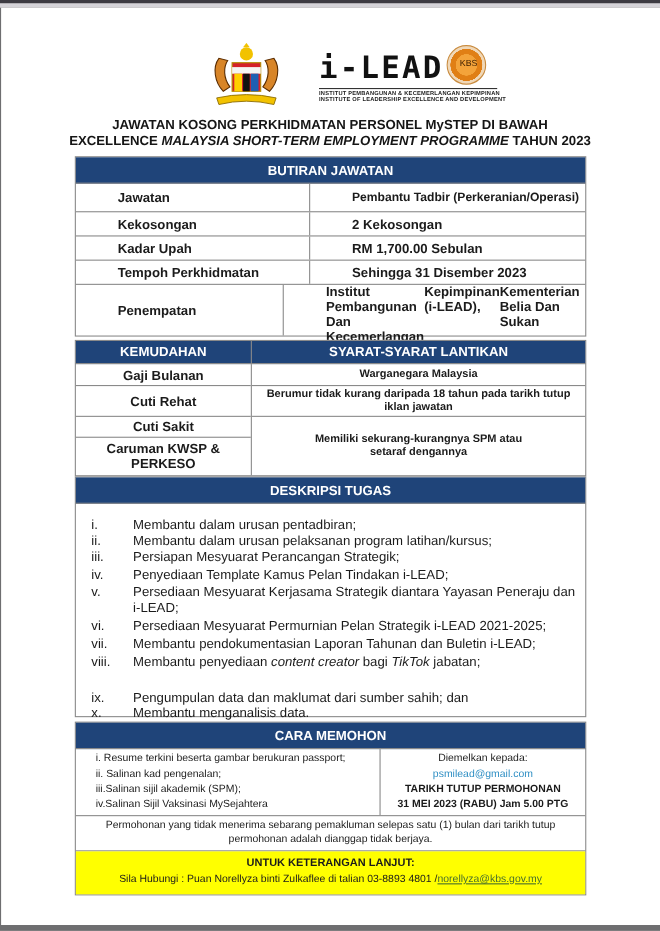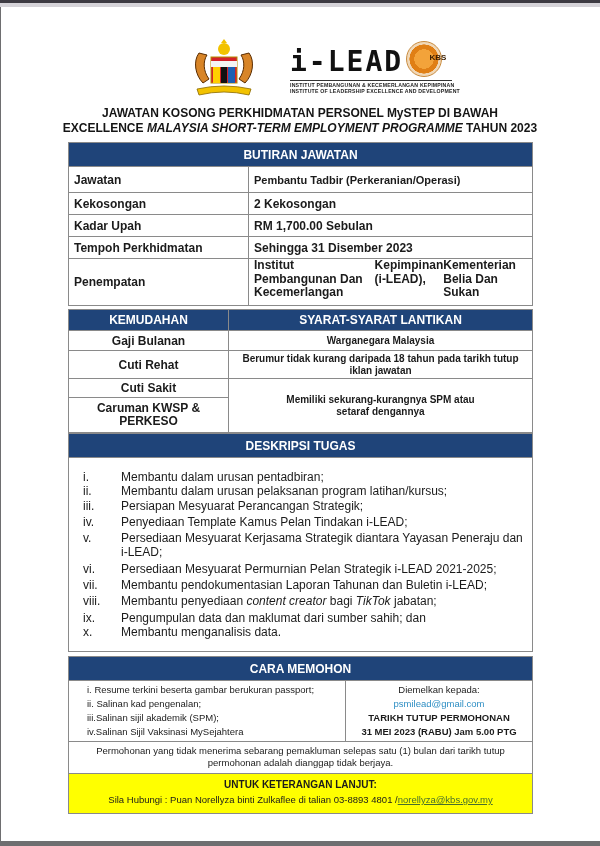--- a/index.html
+++ b/index.html
@@ -8,31 +8,31 @@
   .topbar { position: absolute; left: 0; top: 0; width: 600px; height: 3px; background: #3d3b42; }
   .topstrip { position: absolute; left: 0; top: 3px; width: 600px; height: 4px; background: #d5d3d8; }
   .page { position: absolute; left: 1px; top: 7px; width: 599px; height: 834px; background: #ffffff; }
   .bottombar { position: absolute; left: 0; top: 841px; width: 600px; height: 5px; background: #6e6e70; }
 
   .logos { position: absolute; left: 185px; top: 35px; width: 280px; height: 65px; }
   .crest { position: absolute; left: 6px; top: 4px; width: 66px; height: 58px; }
   .ilead { position: absolute; left: 105px; top: 12px; width: 160px; height: 50px; }
   .ilead-text { position: absolute; left: 0; top: 0; font-family: "DejaVu Sans Mono", monospace; font-weight: bold; font-size: 28px; letter-spacing: 2px; color: #111; line-height: 30px; }
   .kbs { position: absolute; left: 116px; top: -6px; width: 36px; height: 36px; border-radius: 50%; background: radial-gradient(circle at 50% 50%, #f3a33a 0 40%, #e07f15 41% 60%, #f0d8b8 61% 100%); border: 1px solid #c98b3e; }
-  .kbs-label { position: absolute; left: 16px; top: 11px; width: 30px; text-align: center; font-size: 8px; font-weight: bold; color: #3a1d00; }
+  .kbs-label { position: absolute; left: 4px; top: 11px; width: 30px; text-align: center; font-size: 8px; font-weight: normal; color: #3a1d00; }
   .ilead-sub { position: absolute; left: 0; top: 33px; width: 162px; font-size: 5.2px; line-height: 6.4px; font-weight: bold; letter-spacing: 0.2px; color: #222; border-top: 1px solid #333; padding-top: 1px; white-space: nowrap; }
 
   .title { position: absolute; left: 60px; top: 106px; width: 480px; text-align: center; font-weight: bold; font-size: 12px; line-height: 15px; color: #151515; }
   .title i { font-style: italic; }
 
   .tbl { position: absolute; left: 68px; width: 465px; border: 1px solid #8a8a8a; background: #ffffff; }
   .hdr { background: #1f4479; color: #fff; font-weight: bold; font-size: 12px; text-align: center; display: flex; align-items: center; justify-content: center; border-bottom: 1px solid #8a8a8a; }
   .row { display: flex; border-bottom: 1px solid #8a8a8a; }
   .row:last-child { border-bottom: none; }
-  .cell { display: flex; align-items: center; font-size: 12px; font-weight: bold; padding: 0 5px; }
+  .cell { display: flex; align-items: center; font-size: 12px; font-weight: bold; padding: 0 5px; margin-left: 33px; }
   .c1 { width: 180px; border-right: 1px solid #8a8a8a; }
   .c2 { flex: 1; }
 
   #butiran { top: 142px; }
   #butiran .hdr { height: 24px; }
 
   #kemudahan { top: 309px; }
   .hdr2 { display: flex; background: #1f4479; color: #fff; font-weight: bold; font-size: 12px; height: 21px; border-bottom: 1px solid #8a8a8a; }
   .hdr2 div { display: flex; align-items: center; justify-content: center; }
   .k1 { width: 160px; border-right: 1px solid #8a8a8a; }
@@ -177,21 +177,21 @@
         <span class="txt">Persediaan Mesyuarat Permurnian Pelan Strategik i-LEAD 2021-2025;</span>
       </li>
     <li style="margin-top:2px">
         <span class="num">vii.</span>
         <span class="txt">Membantu pendokumentasian Laporan Tahunan dan Buletin i-LEAD;</span>
       </li>
     <li style="margin-top:2px">
         <span class="num">viii.</span>
         <span class="txt"><span>Membantu penyediaan </span><i>content creator</i><span> bagi </span><i>TikTok</i><span> jabatan;</span></span>
       </li>
-    <li style="margin-top:2px">
+    <li style="margin-top:18px">
         <span class="num">ix.</span>
         <span class="txt">Pengumpulan data dan maklumat dari sumber sahih; dan</span>
       </li>
     <li>
         <span class="num">x.</span>
         <span class="txt">Membantu menganalisis data.</span>
       </li>
   </ul>
 </div>
 

